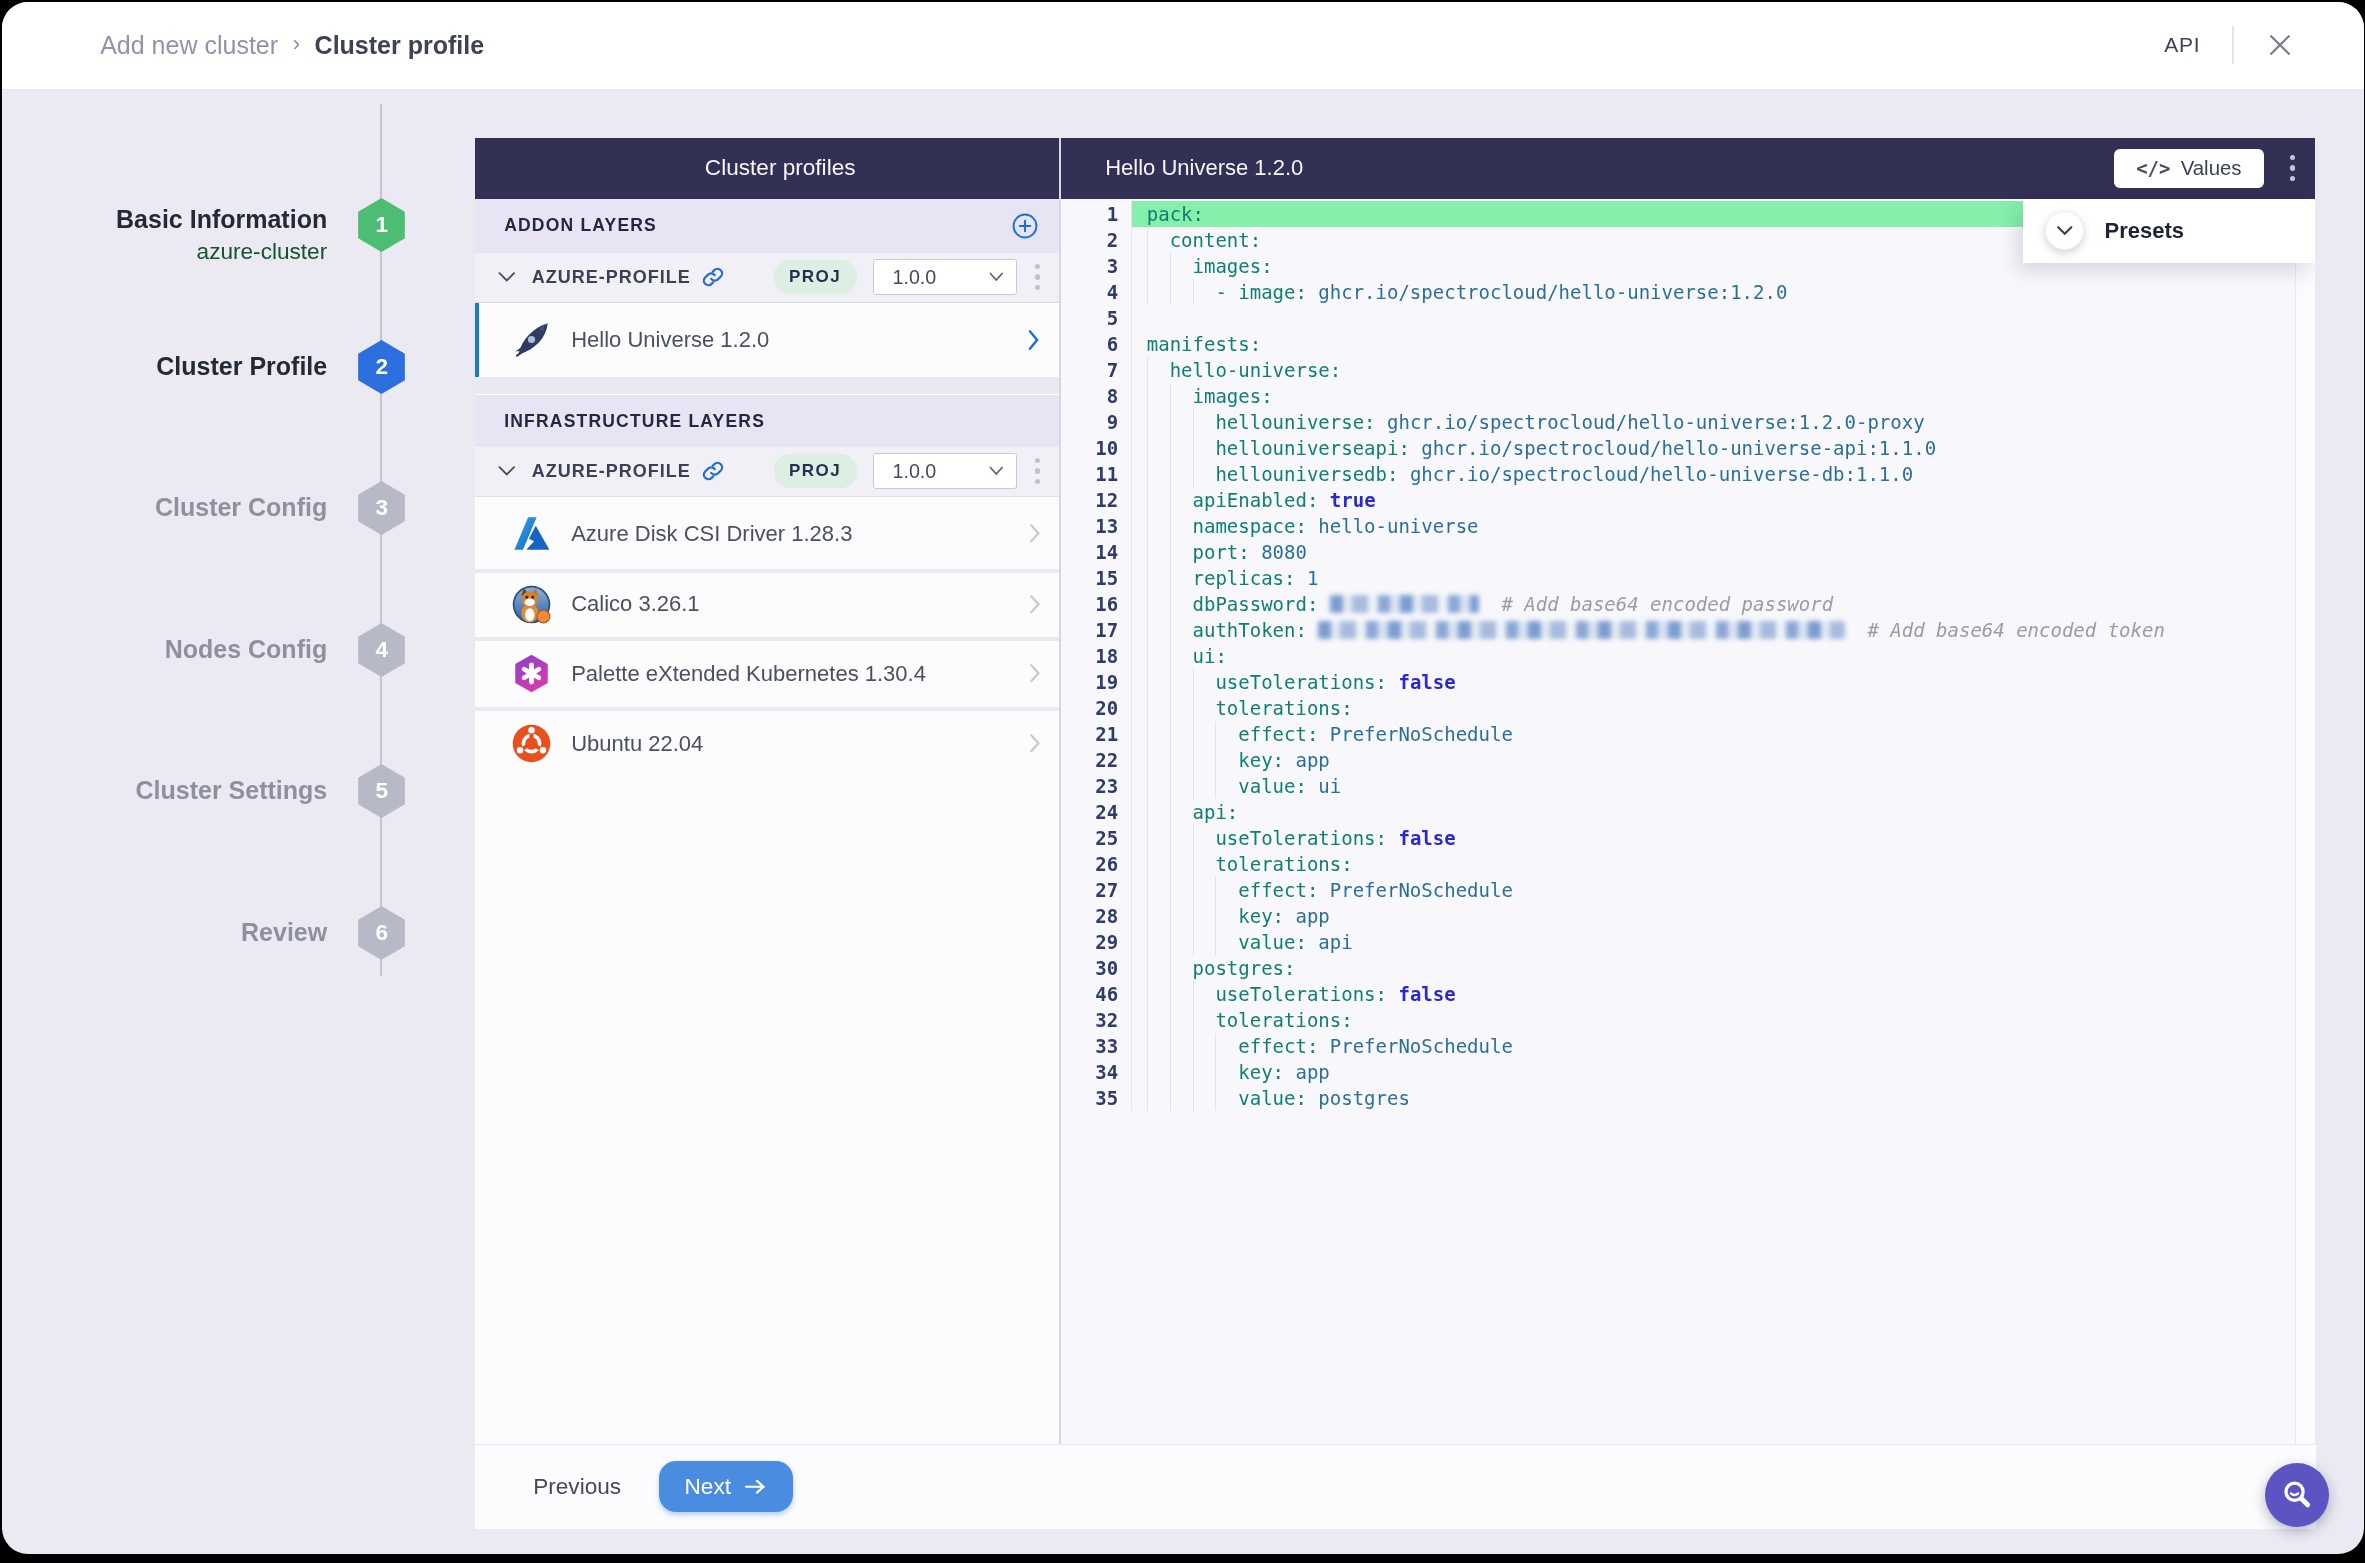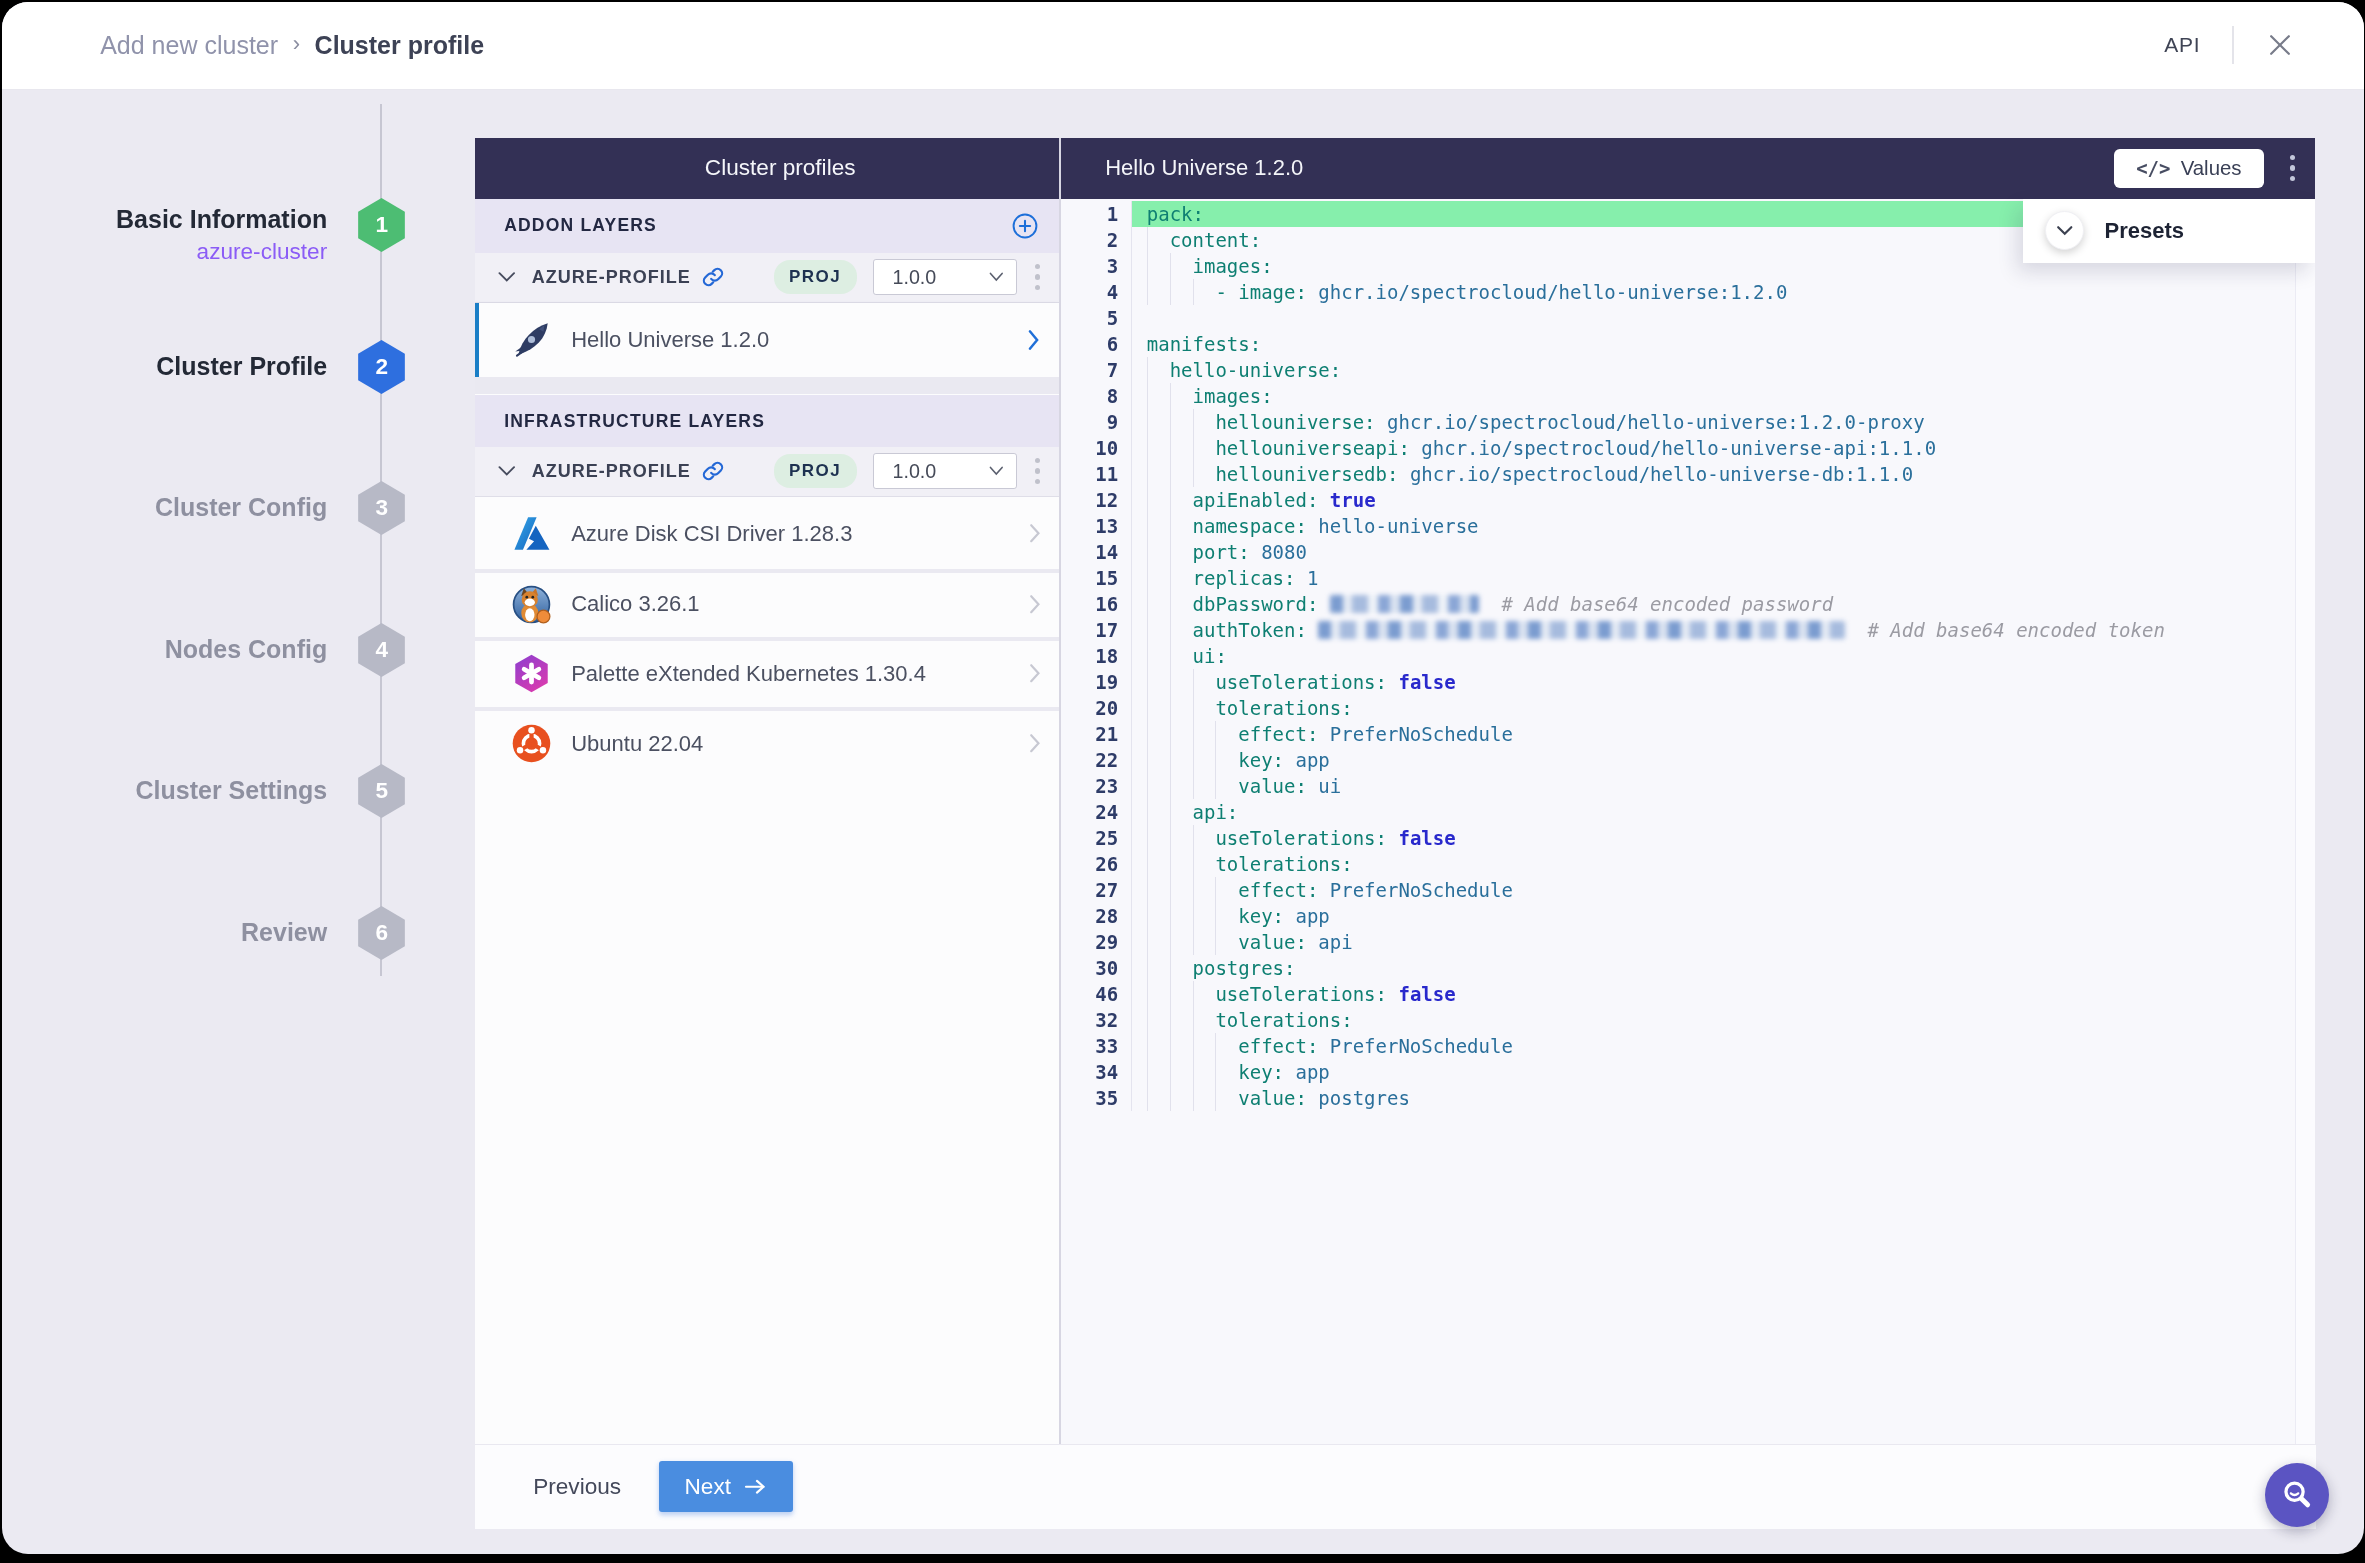--- a/index.html
+++ b/index.html
@@ -24,21 +24,21 @@
   .bc-sep   { color:#8a8da0; font-size:22px; transform:translateY(-1.5px); }
   .bc-current { color:#3d4255; font-weight:600; }
   .header-right { margin-left:auto; display:flex; align-items:center; margin-right:70px; gap:32px; }
   .api-link { font-size:21px; color:#3f4455; letter-spacing:0.7px; cursor:pointer; }
   .hdr-divider { width:1.5px; height:38px; background:#e4e4ea; }
   
   .stepline { position:absolute; left:378px; top:102px; width:2.2px; height:872px; background:#c6c6d2; }
   .step-text { position:absolute; left:41px; width:284px; text-align:right; }
   .step-label { font-size:25px; font-weight:700; color:#232936; line-height:29px; }
   .step-label.todo { color:#8e90a0; }
-  .step-sub { font-size:22.6px; color:#8b5cf6; margin-top:5.8px; }
+  .step-sub { font-size:22.6px; color:#14532d; margin-top:5.8px; }
   .step-hex { position:absolute; left:356px; width:47px; height:54px; cursor:pointer; }
   .step-hex svg { display:block; }
   .step-hex .num {
     position:absolute; inset:0; display:flex; align-items:center; justify-content:center;
     color:#fff; font-size:22.6px; font-weight:700;
   }
   
   .panel-left {
     position:absolute; left:473px; top:136px; width:584px; height:1306px;
     background:#fcfcfd; overflow:hidden; z-index:2;
@@ -134,21 +134,21 @@
     filter:blur(2.6px);
   }
   
   .footer {
     position:absolute; left:473px; top:1442px; width:1841px; height:85px;
     background:#fcfcfe; border-top:1.5px solid #e9e8f0; z-index:5;
     display:flex; align-items:center; padding-left:58px; gap:38px;
   }
   .prev-btn { font-size:22.6px; color:#43485a; cursor:pointer; }
   .next-btn {
-    width:134px; height:51px; background:var(--next-button); border-radius:3px;
+    width:134px; height:51px; background:var(--next-button); border-radius:17px;
     display:flex; align-items:center; justify-content:center; gap:11.7px;
     color:#fff; font-size:22.6px; cursor:pointer; box-shadow:0 2.2px 5.8px rgba(60,120,220,.35);
   }
   
   .help-btn {
     position:absolute; left:2263px; top:1461px; width:64px; height:64px; border-radius:50%;
     background:var(--help-purple); z-index:9; display:flex; align-items:center; justify-content:center;
     box-shadow:0 4.4px 13px rgba(20,20,60,.3); cursor:pointer;
   }
   .close-btn { cursor:pointer; display:flex; }

